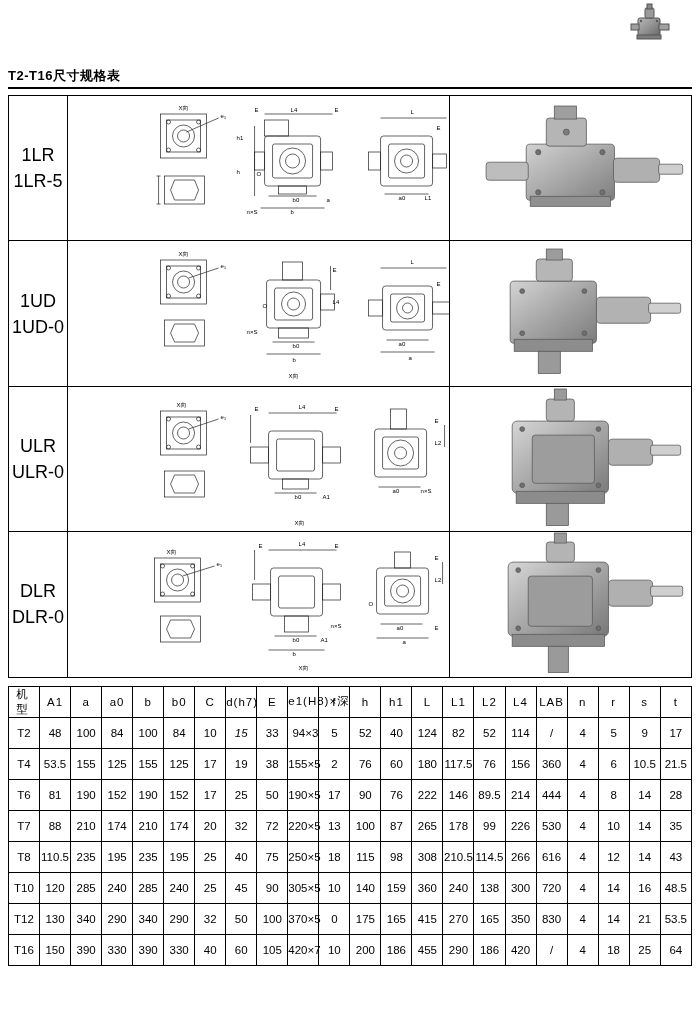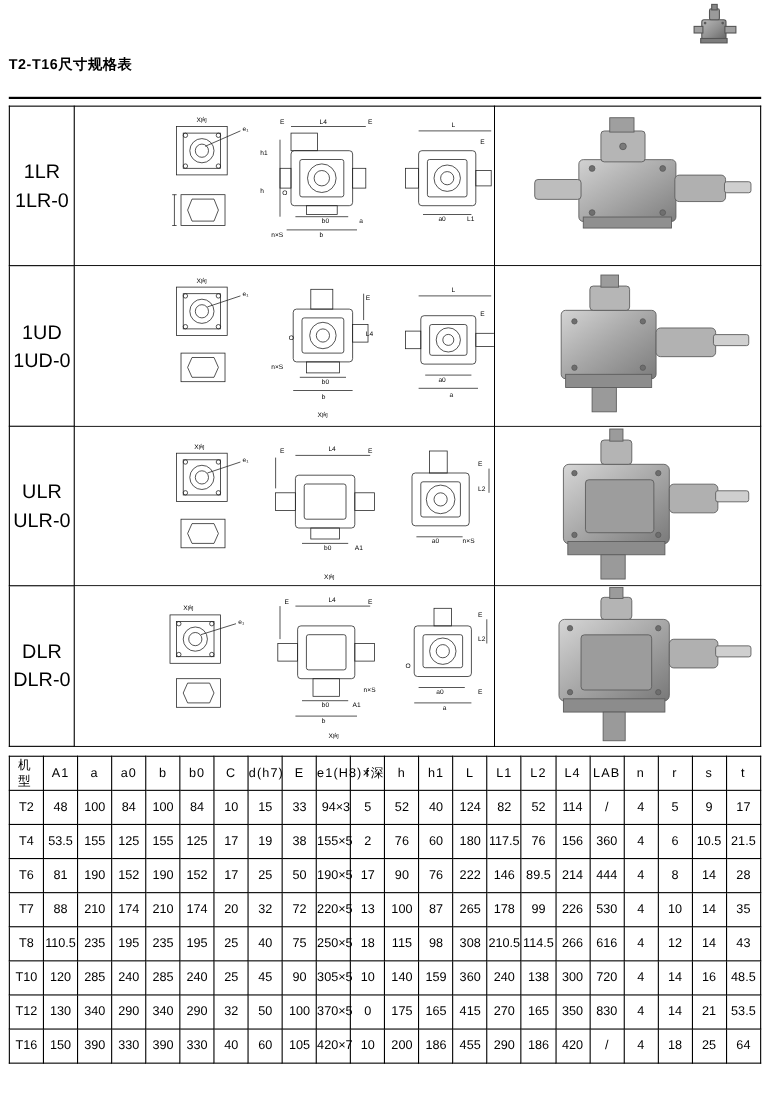--- a/index.html
+++ b/index.html
@@ -32,22 +32,22 @@
     position: absolute;
     right: 18px;
     top: 2px;
     width: 46px;
     height: 46px;
   }
 
   
   .title-bar {
     border-bottom: 2px solid #000;
-    padding-bottom: 20px;
-    margin: 0 0 6px 0;
+    padding-bottom: 2px;
+    margin: 16px 0 6px 0;
   }
   .title-bar .title {
     font-size: 13px;
     font-weight: bold;
     letter-spacing: 0.5px;
   }
 
   
   table.grid {
     border-collapse: collapse;
@@ -129,21 +129,21 @@
 
   <div class="title-bar">
     <span class="title">T2-T16尺寸规格表</span>
   </div>
 
   <table class="grid models-table">
     <tbody>
         <tr>
       <td class="model-cell">
         <div>1LR</div>
-        <div>1LR-0</div>
+        <div>1LR-5</div>
       </td>
       <td class="draw-cell">
         <svg class="drawing-svg" viewBox="0 0 380 144">
           <g stroke="#222" fill="none" stroke-width="0.7" font-family="Liberation Sans" font-size="6">
 
             <text x="110" y="14" fill="#000" stroke="none">X向</text>
             <rect x="92" y="18" width="46" height="44"></rect>
             <rect x="98" y="24" width="34" height="32"></rect>
             <circle cx="115" cy="40" r="11"></circle>
             <circle cx="115" cy="40" r="6"></circle>
@@ -501,21 +501,21 @@
     </thead>
     <tbody id="spec-body">
         <tr>
           <td style="width: 40px;">T2</td>
           <td style="width: 34px;">48</td>
           <td style="width: 30px;">100</td>
           <td style="width: 30px;">84</td>
           <td style="width: 30px;">100</td>
           <td style="width: 30px;">84</td>
           <td style="width: 24px;">10</td>
-          <td style="width: 36px;">15</td>
+          <td style="width: 36px; font-style: italic;">15</td>
           <td style="width: 28px;">33</td>
           <td class="nowrap" style="width: 54px; text-align: right;">94×3</td>
           <td style="width: 22px;">5</td>
           <td style="width: 28px;">52</td>
           <td style="width: 28px;">40</td>
           <td style="width: 30px; margin-left: 20px;">124</td>
           <td style="width: 36px;">82</td>
           <td style="width: 36px;">52</td>
           <td style="width: 30px;">114</td>
           <td style="width: 32px;">/</td>

